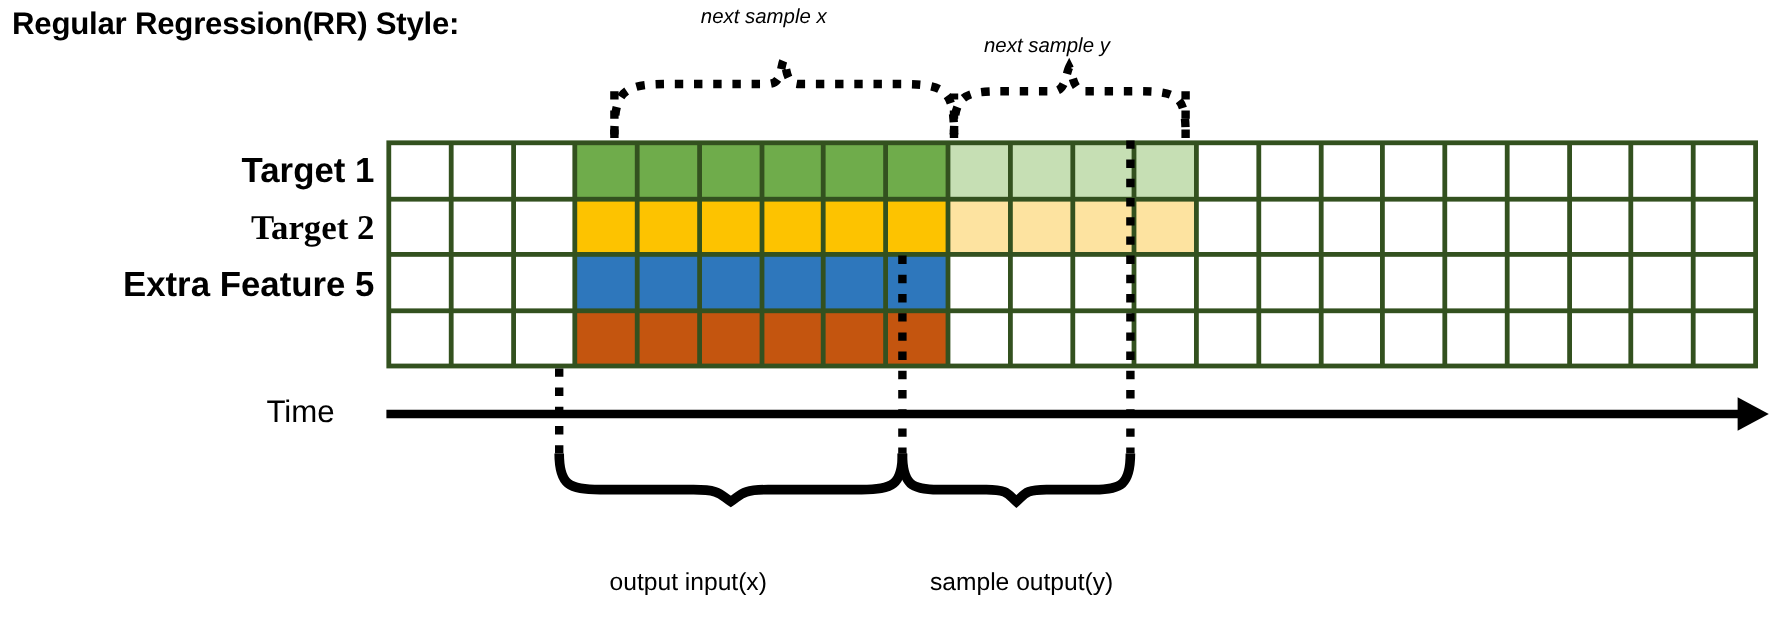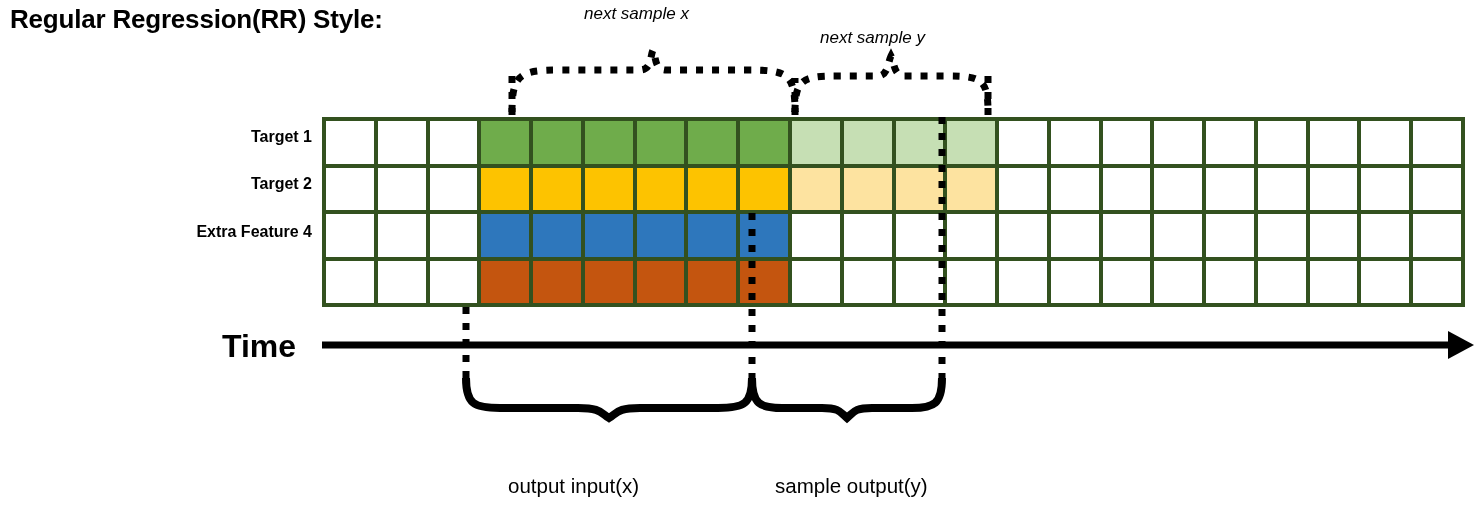--- a/index.html
+++ b/index.html
@@ -2,52 +2,52 @@
 <html><head>
 <meta charset="utf-8">
 <style>
   html,body{margin:0;padding:0;background:#ffffff;}
   body{width:1476px;height:516px;position:relative;overflow:hidden;
        font-family:"Liberation Sans","DejaVu Sans",sans-serif;color:#000;}
   .abs{position:absolute;}
 
   #title{left:10px;top:4px;font-size:26px;font-weight:700;letter-spacing:-0.2px;white-space:nowrap;}
 
-  .row-label{position:absolute;right:0;font-size:16px;font-weight:700;white-space:nowrap;
+  .row-label{position:absolute;right:0;font-size:29px;font-weight:700;white-space:nowrap;
              text-align:right;line-height:1;}
   #labels{position:absolute;left:0;top:117px;width:312px;height:190px;}
 
   #grid{position:absolute;left:322px;top:117px;width:1143px;height:190px;
         background:#33511F;display:grid;
         grid-template-columns:repeat(22,1fr);grid-template-rows:repeat(4,1fr);
         gap:4px;padding:4px;box-sizing:border-box;}
   .cell{background:#ffffff;}
   .c-green{background:#6FAC4B;}
   .c-greenlt{background:#C6DFB4;}
   .c-amber{background:#FDC300;}
   .c-amberlt{background:#FDE3A0;}
   .c-blue{background:#2E77BC;}
   .c-orange{background:#C4550F;}
   .c-white{background:#ffffff;}
 
   .note-it{position:absolute;font-size:17px;font-style:italic;font-weight:400;white-space:nowrap;}
   .note-blk{position:absolute;font-size:20.5px;line-height:25px;white-space:pre;}
 
-  #time-label{position:absolute;left:222px;top:328px;font-size:32px;font-weight:700;}
+  #time-label{position:absolute;left:222px;top:328px;font-size:26px;font-weight:400;}
   svg.ov{position:absolute;left:0;top:0;width:1476px;height:516px;overflow:visible;}
 </style>
 </head>
 <body>
 
 <div id="title" class="abs">Regular Regression(RR) Style:</div>
 
 <div id="labels">
   <div class="row-label" style="top:12px;">Target 1</div>
-  <div class="row-label" style="top:59px;">Target 2</div>
-  <div class="row-label" style="top:107px;">Extra Feature 4</div>
+  <div class="row-label" style="top:59px;font-family:Liberation Serif, serif;">Target 2</div>
+  <div class="row-label" style="top:107px;">Extra Feature 5</div>
 </div>
 
 <div id="grid">
     <div class="cell c-white"></div>
     <div class="cell c-white"></div>
     <div class="cell c-white"></div>
     <div class="cell c-green"></div>
     <div class="cell c-green"></div>
     <div class="cell c-green"></div>
     <div class="cell c-green"></div>

